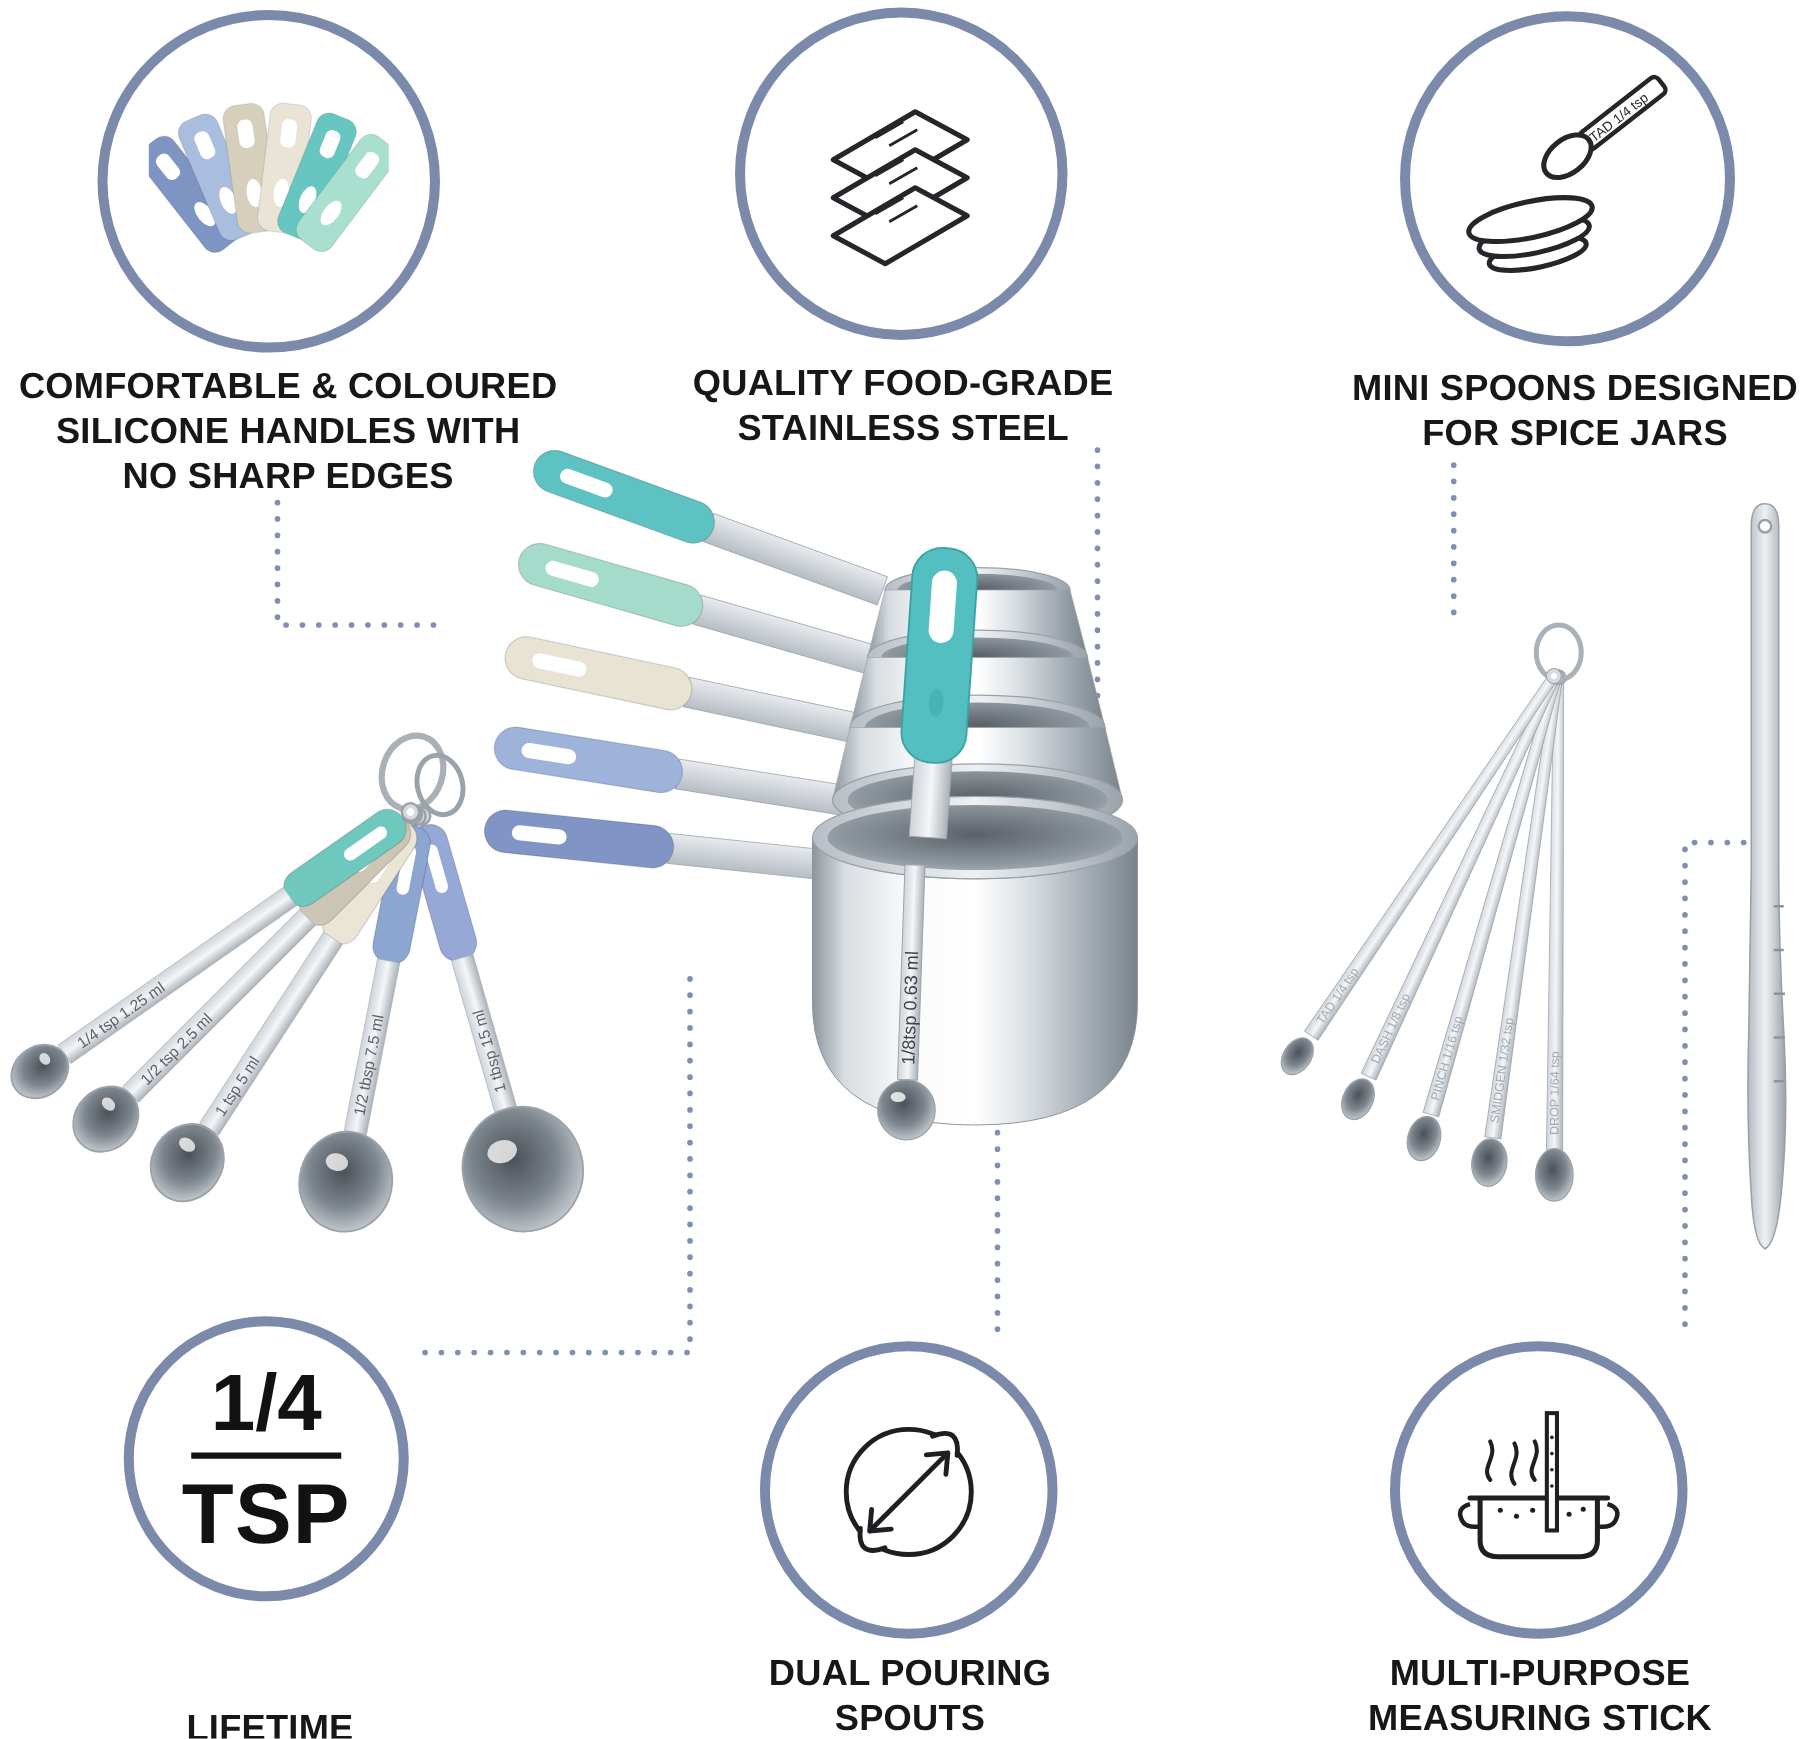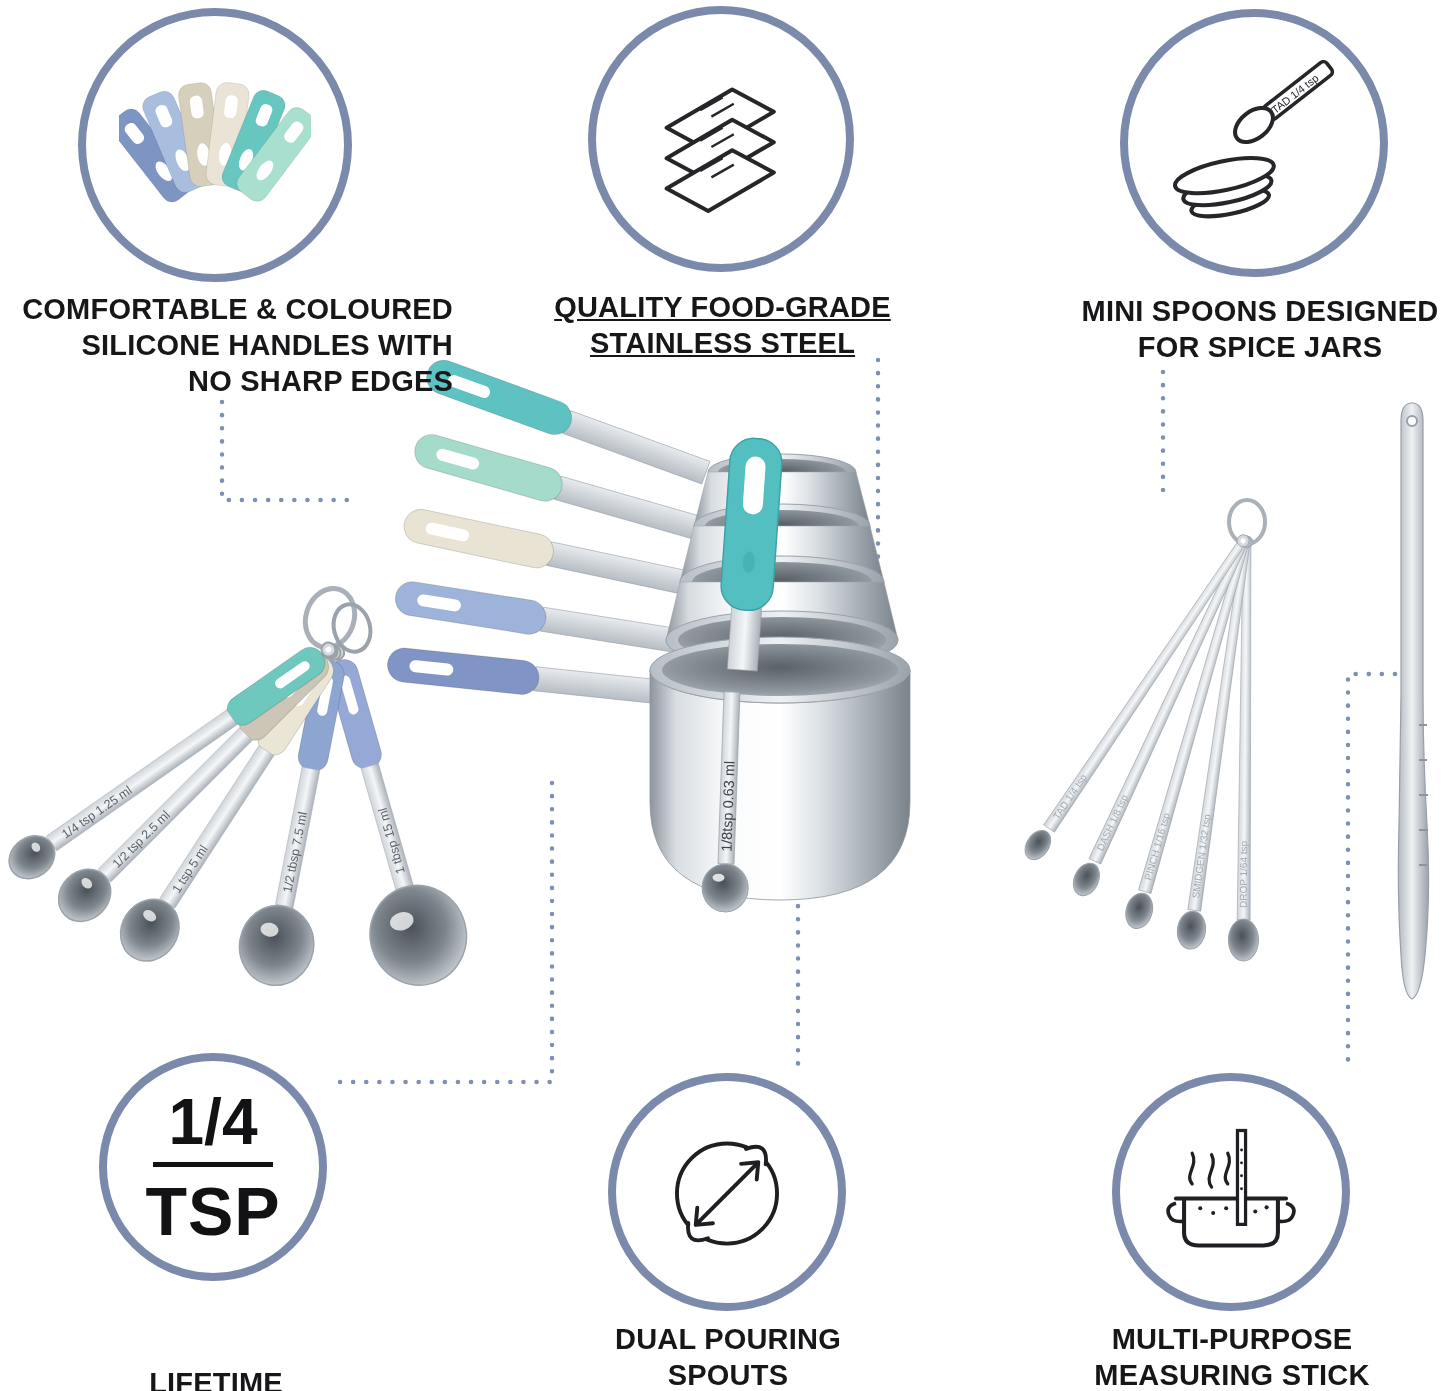--- a/index.html
+++ b/index.html
@@ -347,24 +347,24 @@
         <circle cx="123" cy="106" r="1.8" fill="#1f1f23"></circle>
       <path d="M62,100 C52,88 70,78 62,62 M86,104 C76,90 94,80 86,64 M106,100 C96,88 114,78 106,62" fill="none" stroke="#1f1f23" stroke-width="4" stroke-linecap="round"></path>
       <circle cx="72" cy="130" r="2.5" fill="#1f1f23"></circle>
         <circle cx="88" cy="136" r="2.5" fill="#1f1f23"></circle>
       <circle cx="104" cy="130" r="2.5" fill="#1f1f23"></circle>
         <circle cx="140" cy="134" r="2.5" fill="#1f1f23"></circle>
       <circle cx="154" cy="129" r="2.5" fill="#1f1f23"></circle>
     </svg>
   </div>
 
-  <div class="cap" style="left:8px; top:292px; width:445px;text-align:right;">COMFORTABLE &amp; COLOURED
+  <div class="cap" style="left:8px; top:292px; width:445px;">COMFORTABLE &amp; COLOURED
 SILICONE HANDLES WITH
 NO SHARP EDGES</div>
-  <div class="cap" style="left:500px; top:290px; width:445px;text-decoration:underline;">QUALITY FOOD-GRADE
+  <div class="cap" style="left:500px; top:290px; width:445px;">QUALITY FOOD-GRADE
 STAINLESS STEEL</div>
   <div class="cap" style="left:1035px; top:294px; width:450px;">MINI SPOONS DESIGNED
 FOR SPICE JARS</div>
   <div class="cap" style="left:0px; top:1366px; width:432px;">LIFETIME
 ENGRAVED MEASURES</div>
   <div class="cap" style="left:510px; top:1322px; width:436px;">DUAL POURING
 SPOUTS</div>
   <div class="cap" style="left:1012px; top:1322px; width:440px;">MULTI-PURPOSE
 MEASURING STICK</div>
 

